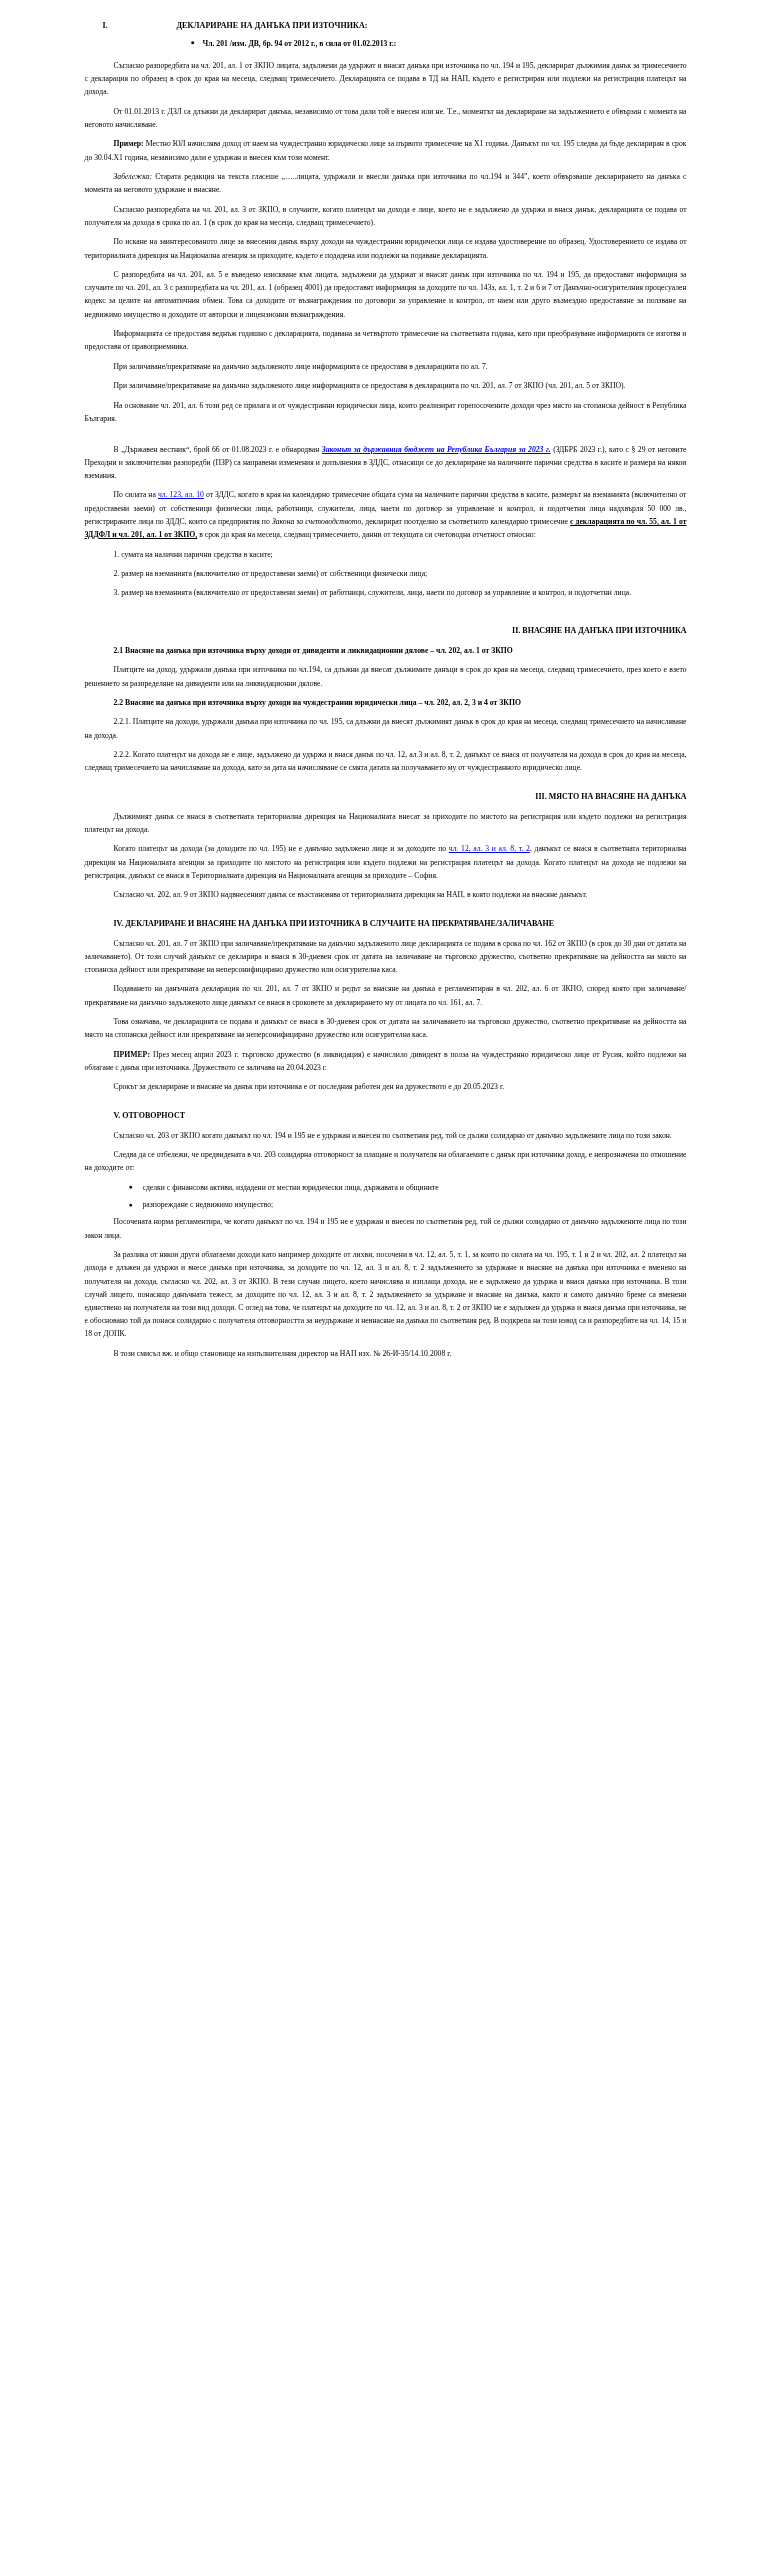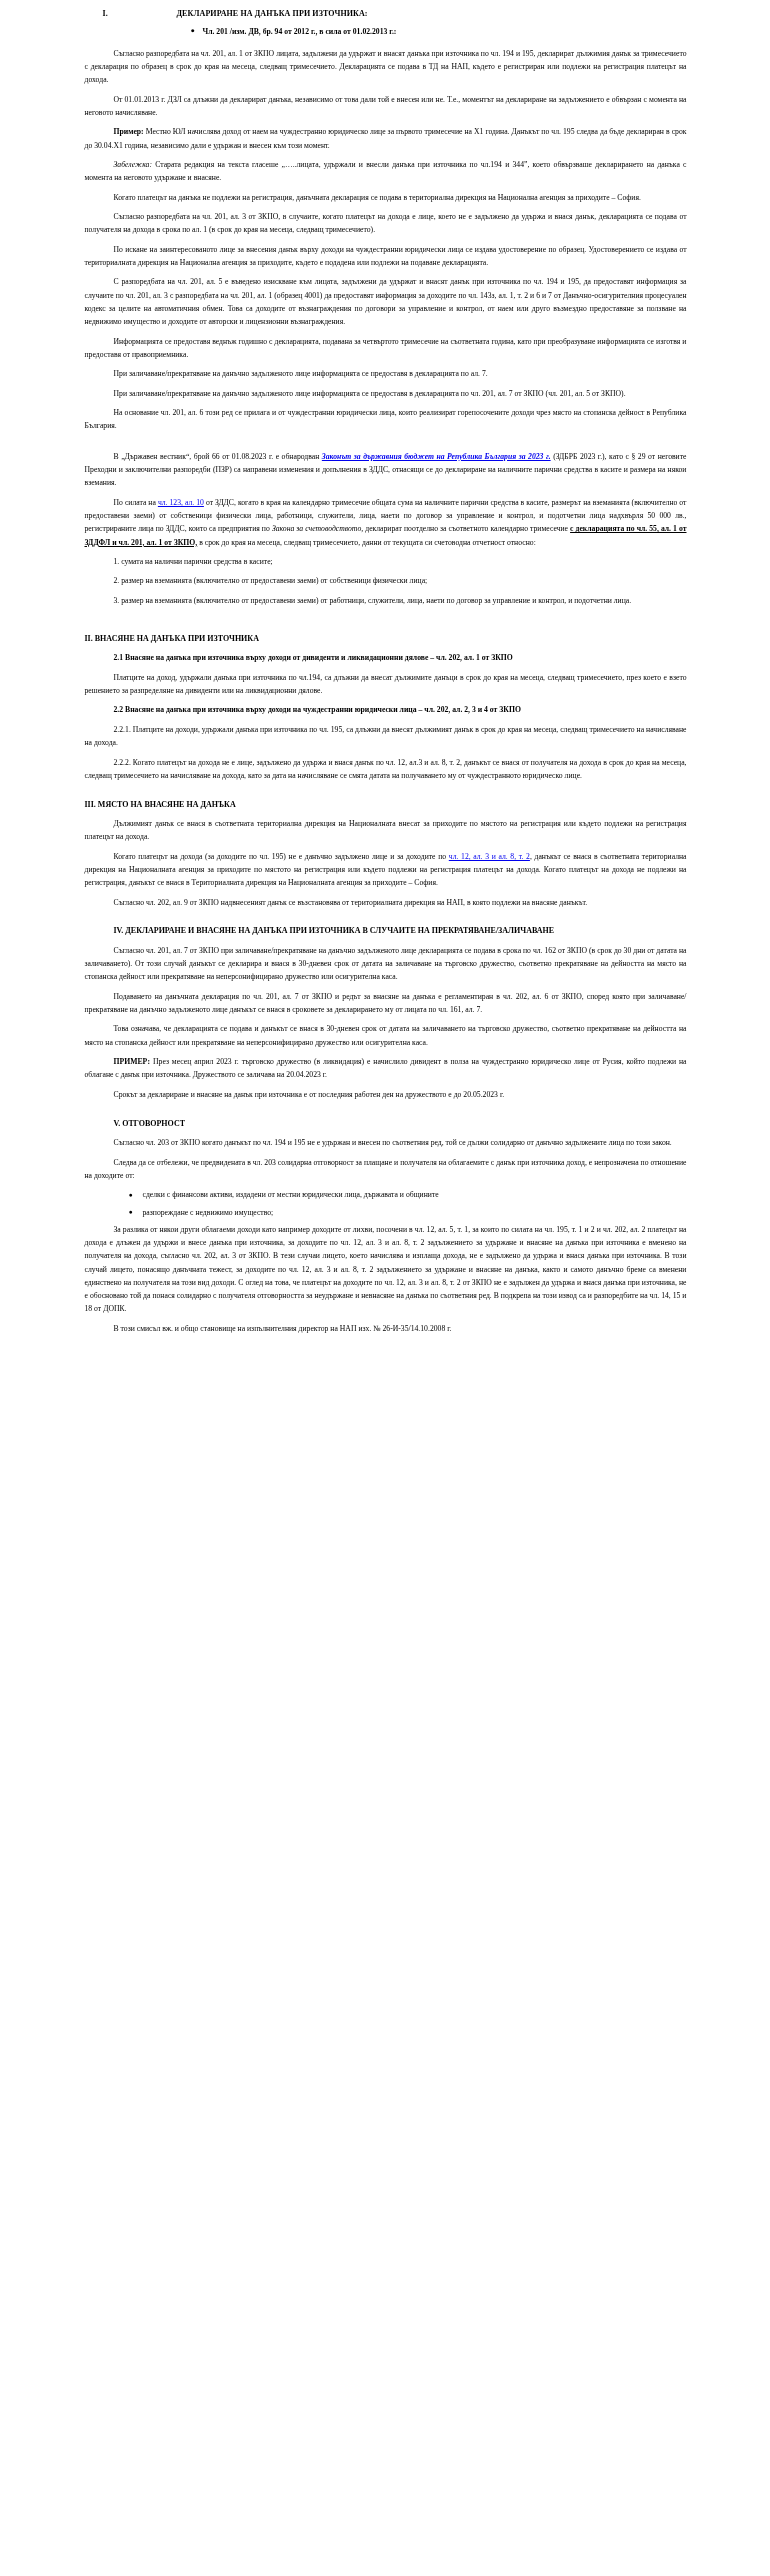--- a/index.html
+++ b/index.html
@@ -6,21 +6,21 @@
     margin: 0;
     padding: 0;
     background: #ffffff;
   }
   body {
     font-family: "Liberation Serif", "DejaVu Serif", serif;
     color: #000000;
   }
   .page {
     width: 771px;
-    margin: 0 auto;
+    margin: 12px auto;
     padding: 9.3px 0 10.3px 0;
     box-sizing: border-box;
     background: #fff;
   }
   .body-wrap {
     width: 602px;
     margin: 0 auto;
   }
   
   .h-roman {
@@ -58,21 +58,21 @@
     hyphens: none;
   }
   .spacer-md { height: 11.3px; }
   .spacer-lg { height: 20.6px; }
   
   .h-sec {
     font-weight: bold;
     font-size: 8px;
     line-height: 1.3;
     margin: 0 0 7.2px 0;
-    text-align: left;
+    text-align: right;
   }
   .h-sec.left {
     text-align: left;
     padding-left: 29px;
   }
   .h-sec.just {
     text-align: justify;
     padding-left: 29px;
   }
   .h-sub {
@@ -137,21 +137,20 @@
     <p class="para">От 01.01.2013 г.  ДЗЛ са длъжни да декларират данъка, независимо от това дали той е внесен или не. Т.е., моментът на деклариране на задължението е обвързан с момента на неговото начисляване.</p>
 
     <p class="para">
       <span class="b">Пример:</span><span> Местно ЮЛ начислява доход от наем на чуждестранно юридическо лице за първото тримесечие на X1 година. Данъкът по чл. 195 следва да бъде деклариран в срок до 30.04.X1 година, независимо дали е удържан и внесен към този момент.</span>
     </p>
 
     <p class="para">
       <span class="bi">Забележка:</span><span> Старата редакция на текста гласеше „…..лицата, удържали и внесли данъка при източника по чл.194 и 344”, което обвързваше декларирането на данъка с момента на неговото удържане и внасяне.</span>
     </p>
 
-    <p class="para">Когато платецът на данъка не подлежи на регистрация, данъчната декларация се подава в териториална дирекция на Национална агенция за приходите – София.</p>
     <p class="para">Съгласно разпоредбата на чл. 201, ал. 3 от ЗКПО, в случаите, когато платецът на дохода е лице, което не е задължено да удържа и внася данък,  декларацията се подава от получателя на дохода в срока по ал. 1 (в срок до края на месеца, следващ тримесечието).</p>
     <p class="para">По искане на заинтересованото лице за внесения данък върху доходи на чуждестранни юридически лица се издава удостоверение по образец. Удостоверението се издава от териториалната дирекция на Национална агенция за приходите, където е подадена или подлежи на подаване декларацията.</p>
     <p class="para">С разпоредбата на чл. 201, ал. 5 е въведено изискване към лицата, задължени да удържат и внасят данък при източника по чл. 194 и 195, да предоставят информация за случаите по чл. 201, ал. 3 с разпоредбата на чл. 201, ал. 1 (образец 4001) да предоставят информация за доходите по чл. 143з, ал. 1, т. 2 и 6 и 7 от Данъчно-осигурителния процесуален кодекс за целите на автоматичния обмен. Това са доходите от възнаграждения по договори за управление и контрол, от наем или друго възмездно предоставяне за ползване на недвижимо имущество и доходите от авторски и лицензионни възнаграждения.</p>
     <p class="para">Информацията се предоставя веднъж годишно с декларацията, подавана за четвъртото тримесечие на съответната година, като при преобразуване информацията се изготвя и предоставя от правоприемника.</p>
     <p class="para">При заличаване/прекратяване на данъчно задълженото лице информацията се предоставя в декларацията по ал. 7.</p>
     <p class="para">При заличаване/прекратяване на данъчно задълженото лице информацията се предоставя в декларацията по чл. 201, ал. 7 от ЗКПО (чл. 201, ал. 5 от ЗКПО).</p>
     <p class="para">На основание чл. 201, ал. 6 този ред се прилага и от чуждестранни юридически лица, които реализират горепосочените доходи чрез място на стопанска дейност в Република България.</p>
 
     <div class="spacer-md"></div>
 
@@ -204,18 +203,19 @@
 
     <div class="bullet-dash">
       <span class="dot2">●</span>
       <span>сделки с финансови активи, издадени от местни юридически лица, държавата и общините</span>
     </div>
     <div class="bullet-dash">
       <span class="dot2">●</span>
       <span>разпореждане с недвижимо имущество;</span>
     </div>
 
+    <p class="para">Посочената норма регламентира, че когато данъкът по чл. 194 и 195 не е удържан и внесен по съответния ред, той се дължи солидарно от данъчно задължените лица по този закон лица.</p>
     <p class="para">За разлика от някои други облагаеми доходи като например доходите от лихви, посочени в чл. 12, ал. 5, т. 1, за които по силата на чл. 195, т. 1 и 2 и чл. 202, ал. 2 платецът на дохода е длъжен да удържи и внесе данъка при източника, за доходите по чл. 12, ал. 3 и ал. 8, т. 2 задължението за удържане и внасяне на данъка при източника е вменено на получателя на дохода, съгласно чл. 202, ал. 3 от ЗКПО. В тези случаи лицето, което начислява и изплаща дохода, не е задължено да удържа и внася данъка при източника. В този случай лицето, понасящо данъчната тежест, за доходите по чл. 12, ал. 3 и ал. 8, т. 2 задължението за удържане и внасяне на данъка, както и самото данъчно бреме са вменени единствено на получателя на този вид доходи. С оглед на това, че платецът на доходите по чл. 12, ал. 3 и ал. 8, т. 2 от ЗКПО не е задължен да удържа и внася данъка при източника, не е обосновано той да понася солидарно с получателя отговорността за неудържане и невнасяне на данъка по съответния ред. В подкрепа на този извод са и разпоредбите на чл. 14, 15 и 18 от ДОПК.</p>
     <p class="para">В този смисъл вж. и общо становище на изпълнителния директор на НАП изх. № 26-И-35/14.10.2008 г.</p>
 
   </div>
 </div>
 
 
 </body></html>

